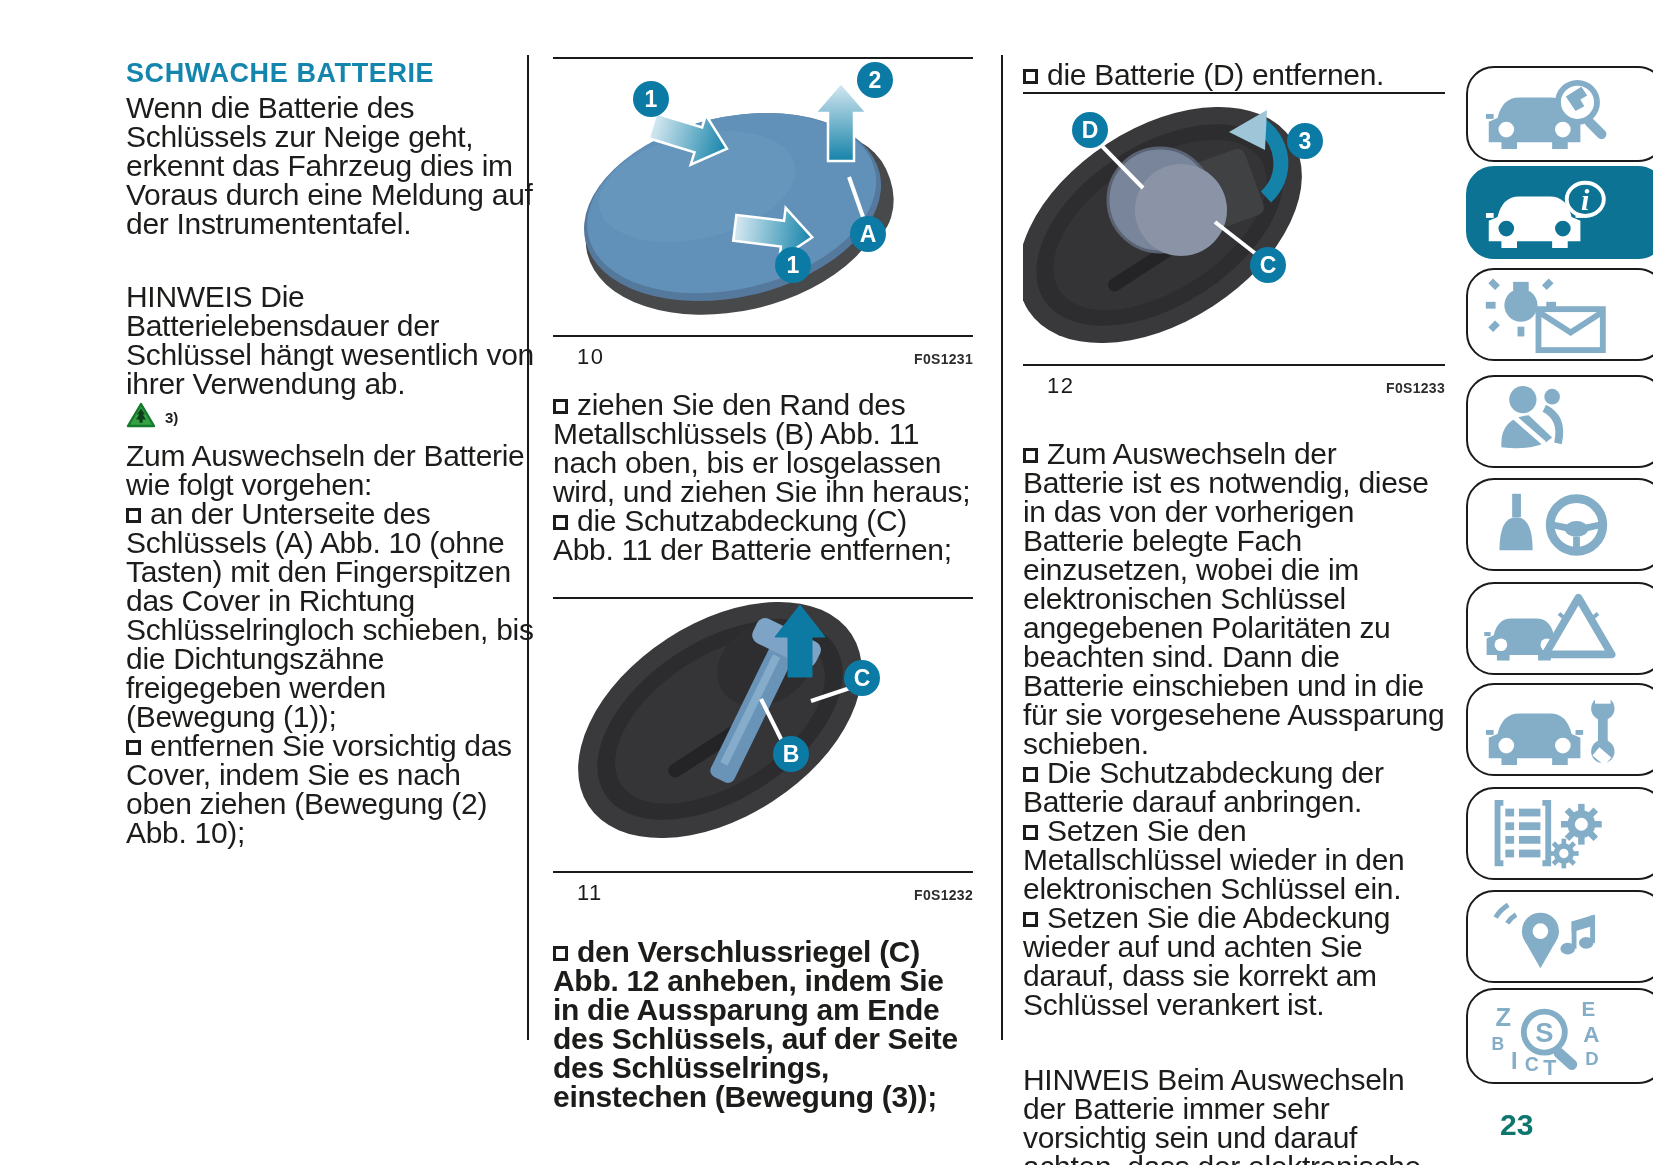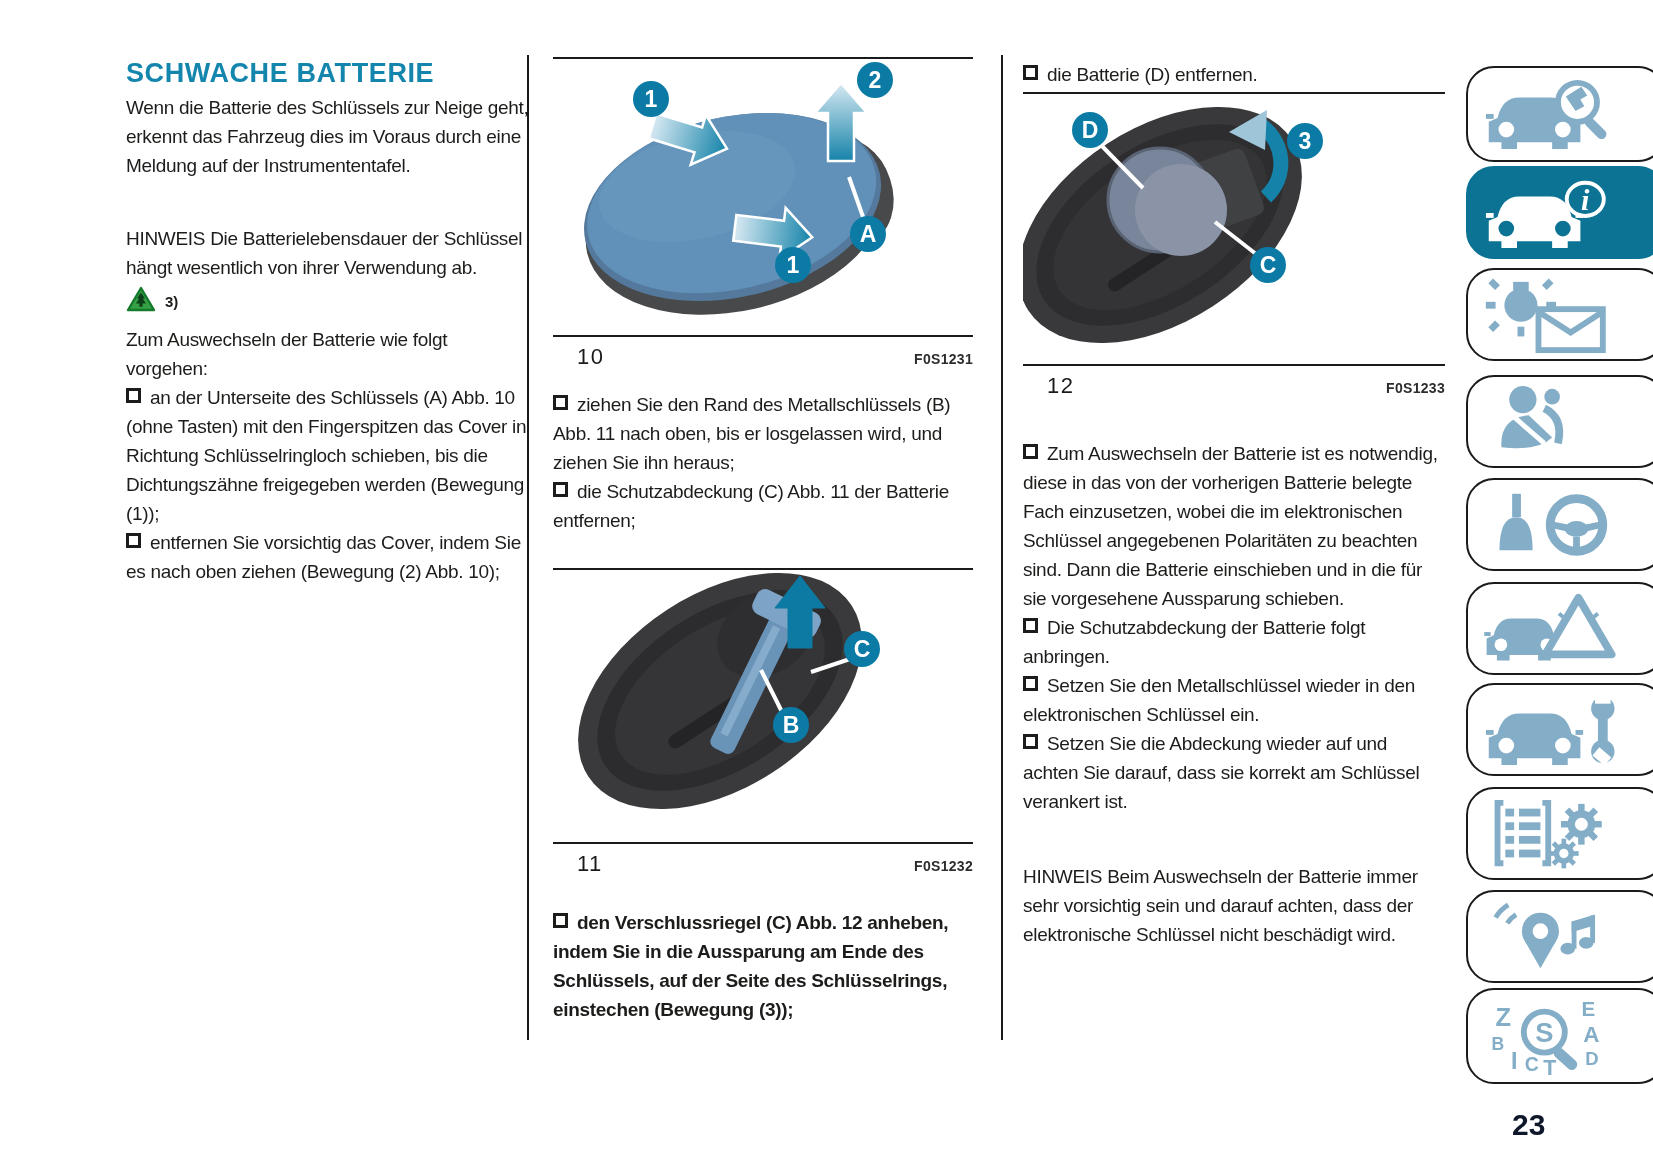--- a/index.html
+++ b/index.html
@@ -8,21 +8,21 @@
     position:relative;width:1653px;height:1165px;background:#ffffff;
     overflow:hidden;font-family:"Liberation Sans",sans-serif;color:#1c1c1a;
   }
   .col{position:absolute;}
   #col-left{left:78px;top:58px;width:408px;margin-left:48px;}
   #col-mid{left:553px;top:57px;width:420px;}
   #col-right{left:1023px;top:60px;width:422px;}
   .vline{position:absolute;top:55px;height:985px;width:2px;background:#1a1a1a;}
   #divider1{left:527px;}
   #divider2{left:1001px;}
-  p{margin:0;font-size:19px;line-height:29px;letter-spacing:-0.3px;}
+  p{margin:0;font-size:30px;line-height:29px;letter-spacing:-0.3px;}
   h2{margin:0;font-size:27px;line-height:31px;font-weight:bold;color:#1486ad;letter-spacing:0.6px;}
   .sq{display:inline-block;width:9px;height:9px;border:3px solid #1c1c1a;margin-right:9px;vertical-align:1px;}
   .para-gap{margin-top:44px;}
   .h2-gap{margin-top:36px;}
   .eco-row{margin-top:5px;display:flex;align-items:center;gap:9px;height:28px;}
   .eco-ref{font-size:15px;font-weight:bold;}
   .intro{margin-top:10px;}
   .bullets p{margin:0;}
   
   .fig{position:relative;border-top:2px solid #1a1a1a;border-bottom:2px solid #1a1a1a;background:#fff;overflow:hidden;}
@@ -31,21 +31,21 @@
   .fig-num{font-size:22px;letter-spacing:1.5px;color:#1a1a1a;margin-left:24px;}
   .fig-code{font-size:14px;font-weight:bold;color:#2d2d2d;letter-spacing:0.3px;}
   .co{position:absolute;width:36px;height:36px;border-radius:50%;background:#0b7ba6;color:#fff;
       font-size:23px;font-weight:bold;display:flex;align-items:center;justify-content:center;}
   
   .tile{position:absolute;left:1466px;width:200px;height:93px;border:2.5px solid #1b1b1b;
         border-radius:28px;background:#fff;display:flex;align-items:center;padding-left:14px;
         box-sizing:border-box;--ink:#84aec7;--bg:#ffffff;}
   .tile.active{background:#0c7394;border-color:#0c7394;--ink:#ffffff;--bg:#0c7394;}
   .tile svg{color:var(--ink);}
-  #page-number{position:absolute;left:1500px;top:1108px;font-size:30px;font-weight:bold;color:#0f172a;margin-left:12px;}
+  #page-number{position:absolute;left:1500px;top:1108px;font-size:30px;font-weight:bold;color:#0f766e;}
   .note-gap{margin-top:46px;}
   .mid-bullets1{margin-top:20px;}
   .mid-fig11{margin-top:33px;}
   .mid-bullets2{margin-top:31px;font-weight:bold;}
   .right-fig12{margin-top:3px;}
   .right-bullets{margin-top:40px;}
 </style>
 </head>
 <body>
 
@@ -197,21 +197,21 @@
       <div class="co" style="left:264px;top:29px;">3</div>
       <div class="co" style="left:227px;top:153px;">C</div>
     </div>
     <div class="fig-caption">
       <span class="fig-num">12</span>
       <span class="fig-code">F0S1233</span>
     </div>
 
     <div class="bullets right-bullets">
       <p><span class="sq"></span><span>Zum Auswechseln der Batterie ist es notwendig, diese in das von der vorherigen Batterie belegte Fach einzusetzen, wobei die im elektronischen Schlüssel angegebenen Polaritäten zu beachten sind. Dann die Batterie einschieben und in die für sie vorgesehene Aussparung schieben.</span></p>
-      <p><span class="sq"></span><span>Die Schutzabdeckung der Batterie folgt anbringen.</span></p>
+      <p><span class="sq"></span><span>Die Schutzabdeckung der Batterie darauf anbringen.</span></p>
       <p><span class="sq"></span><span>Setzen Sie den Metallschlüssel wieder in den elektronischen Schlüssel ein.</span></p>
       <p><span class="sq"></span><span>Setzen Sie die Abdeckung wieder auf und achten Sie darauf, dass sie korrekt am Schlüssel verankert ist.</span></p>
     </div>
     <p class="note-gap">HINWEIS Beim Auswechseln der Batterie immer sehr vorsichtig sein und darauf achten, dass der elektronische Schlüssel nicht beschädigt wird.</p>
   </div>
 
   <div class="tile" style="top:66px;height:96px;">
     <svg width="150" height="78" viewBox="0 0 150 80">
       <use href="#car" x="2" y="14" width="100" height="64" fill="currentColor"></use>
       <circle cx="96" cy="28" r="20" fill="var(--bg)" stroke="currentColor" stroke-width="6"></circle>

